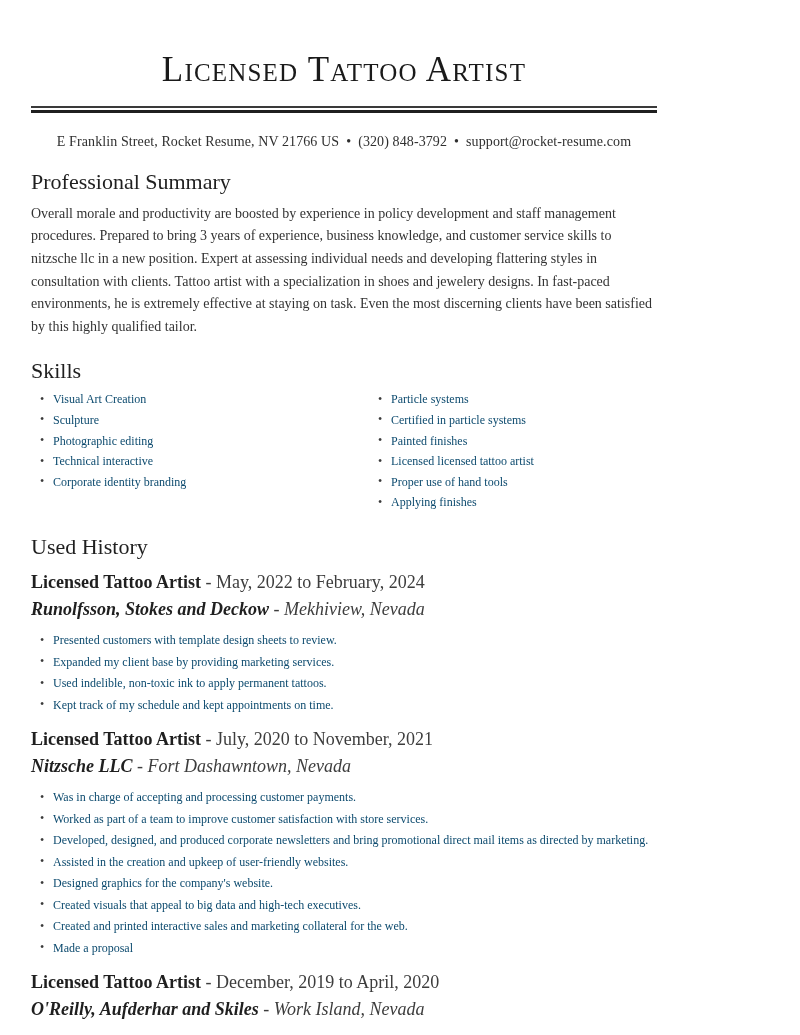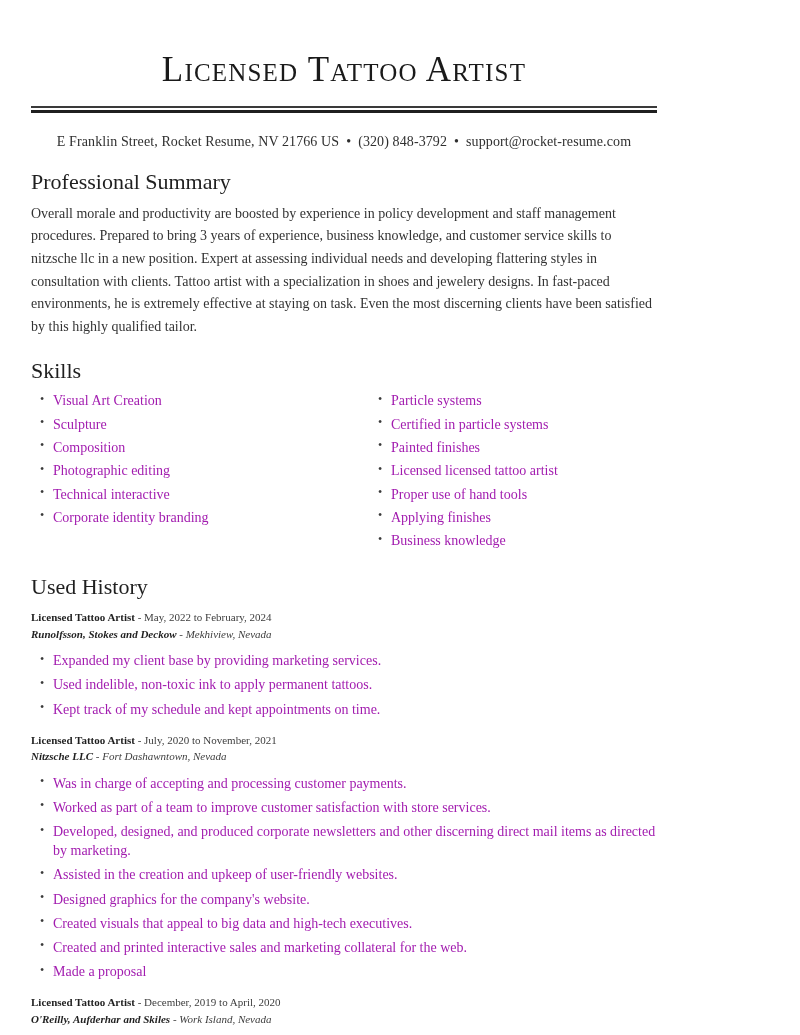--- a/index.html
+++ b/index.html
@@ -101,43 +101,43 @@
     padding-left: 25px;
   }
   ul.bullets {
     list-style: none;
     margin: 0;
     padding: 0;
   }
   ul.bullets > li {
     position: relative;
     padding-left: 22px;
-    font-size: 14px;
+    font-size: 12px;
     line-height: 1.36;
-    color: #a21caf;
+    color: #0c4a6e;
     margin-bottom: 4.3px;
   }
   ul.bullets > li::before {
     content: "\2022";
     position: absolute;
     left: 9px;
     top: -0.5px;
     font-size: 12px;
     color: #3a3a3a;
   }
 
   
   .job {
     margin-top: 13px;
   }
   .job:first-of-type {
     margin-top: 9px;
   }
   .job-line {
-    font-size: 11px;
+    font-size: 18px;
     line-height: 1.5;
     color: #3a3a3a;
   }
   .job-title {
     font-weight: 700;
     color: #1f1f1f;
   }
   .job-dates {
     color: #3d3d3d;
   }
@@ -182,59 +182,58 @@
     <p class="summary-text">Overall morale and productivity are boosted by experience in policy development and staff management procedures. Prepared to bring 3 years of experience, business knowledge, and customer service skills to nitzsche llc in a new position. Expert at assessing individual needs and developing flattering styles in consultation with clients. Tattoo artist with a specialization in shoes and jewelery designs. In fast-paced environments, he is extremely effective at staying on task. Even the most discerning clients have been satisfied by this highly qualified tailor.</p>
   </div>
 
   <div class="section">
     <h2 class="section-heading">Skills</h2>
     <div class="skills-columns">
       <div class="skills-col">
         <ul class="bullets">
             <li>Visual Art Creation</li>
             <li>Sculpture</li>
-            <li>Composition</li>
             <li>Photographic editing</li>
             <li>Technical interactive</li>
             <li>Corporate identity branding</li>
           </ul>
       </div>
       <div class="skills-col">
         <ul class="bullets">
             <li>Particle systems</li>
             <li>Certified in particle systems</li>
             <li>Painted finishes</li>
             <li>Licensed licensed tattoo artist</li>
             <li>Proper use of hand tools</li>
             <li>Applying finishes</li>
-            <li>Business knowledge</li>
           </ul>
       </div>
     </div>
   </div>
 
   <div class="section">
     <h2 class="section-heading">Used History</h2>
     <div>
         <div class="job">
           <div class="job-line"><span class="job-title">Licensed Tattoo Artist</span><span class="dash"> - </span><span class="job-dates">May, 2022 to February, 2024</span></div>
           <div class="job-line"><span class="job-company">Runolfsson, Stokes and Deckow</span><span class="dash"> - </span><span class="job-location">Mekhiview, Nevada</span></div>
           <ul class="bullets">
+            <li>Presented customers with template design sheets to review.</li>
             <li>Expanded my client base by providing marketing services.</li>
             <li>Used indelible, non-toxic ink to apply permanent tattoos.</li>
             <li>Kept track of my schedule and kept appointments on time.</li>
           </ul>
         </div>
         <div class="job">
           <div class="job-line"><span class="job-title">Licensed Tattoo Artist</span><span class="dash"> - </span><span class="job-dates">July, 2020 to November, 2021</span></div>
           <div class="job-line"><span class="job-company">Nitzsche LLC</span><span class="dash"> - </span><span class="job-location">Fort Dashawntown, Nevada</span></div>
           <ul class="bullets">
             <li>Was in charge of accepting and processing customer payments.</li>
             <li>Worked as part of a team to improve customer satisfaction with store services.</li>
-            <li>Developed, designed, and produced corporate newsletters and other discerning direct mail items as directed by marketing.</li>
+            <li>Developed, designed, and produced corporate newsletters and bring promotional direct mail items as directed by marketing.</li>
             <li>Assisted in the creation and upkeep of user-friendly websites.</li>
             <li>Designed graphics for the company's website.</li>
             <li>Created visuals that appeal to big data and high-tech executives.</li>
             <li>Created and printed interactive sales and marketing collateral for the web.</li>
             <li>Made a proposal</li>
           </ul>
         </div>
         <div class="job">
           <div class="job-line"><span class="job-title">Licensed Tattoo Artist</span><span class="dash"> - </span><span class="job-dates">December, 2019 to April, 2020</span></div>
           <div class="job-line"><span class="job-company">O'Reilly, Aufderhar and Skiles</span><span class="dash"> - </span><span class="job-location">Work Island, Nevada</span></div>

